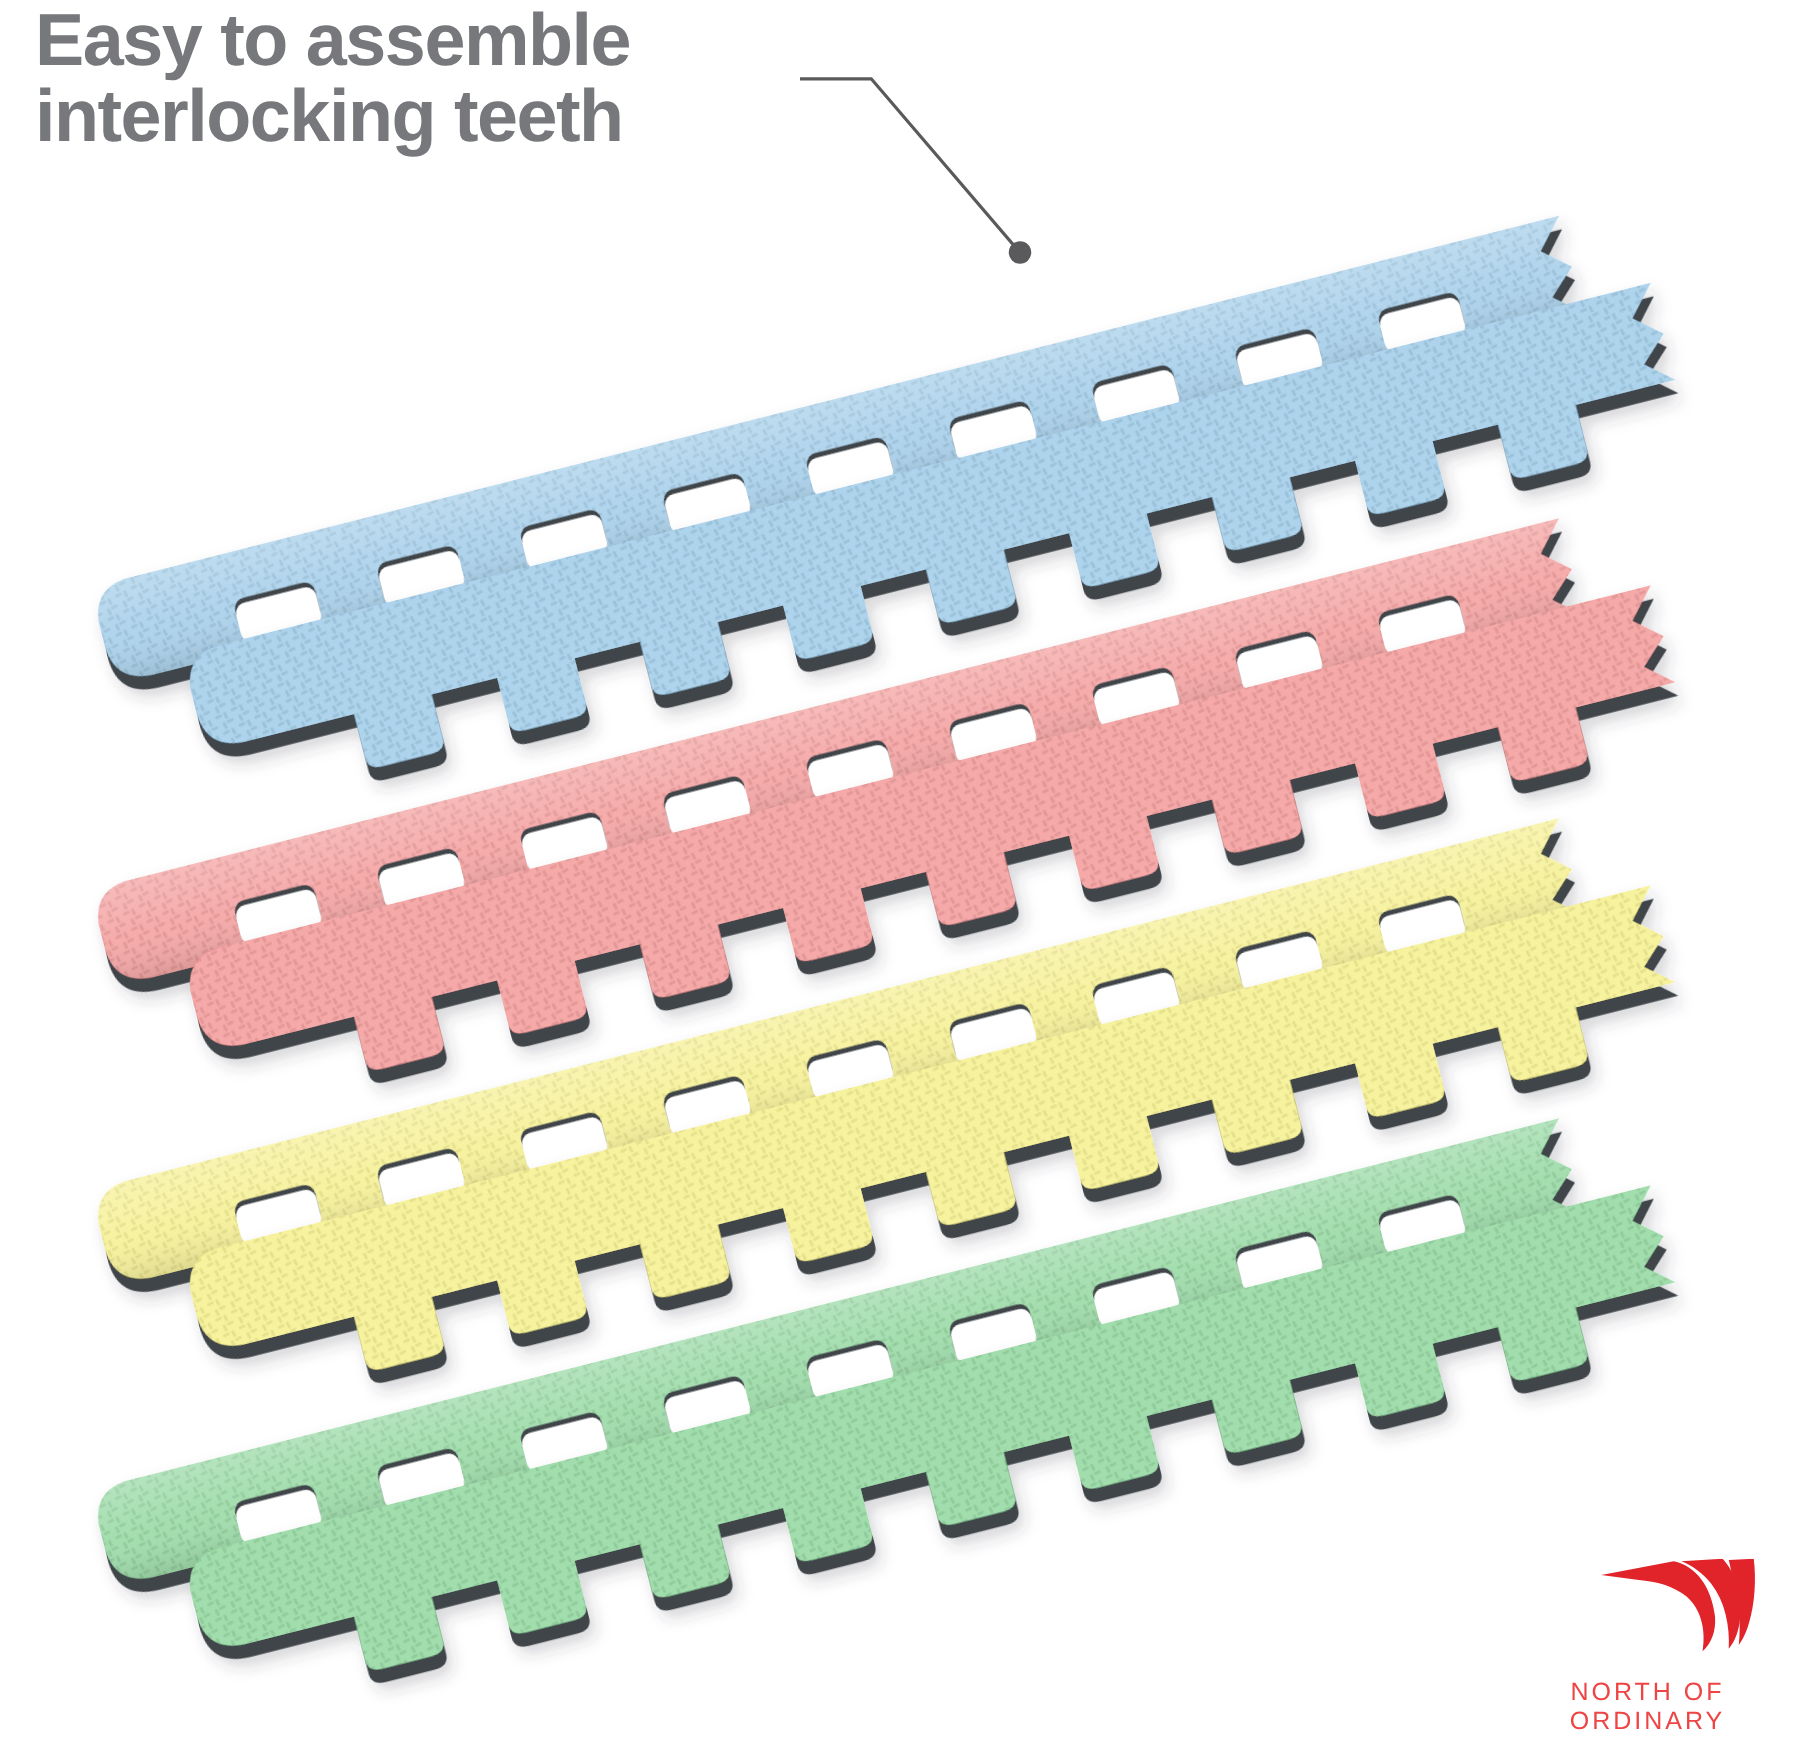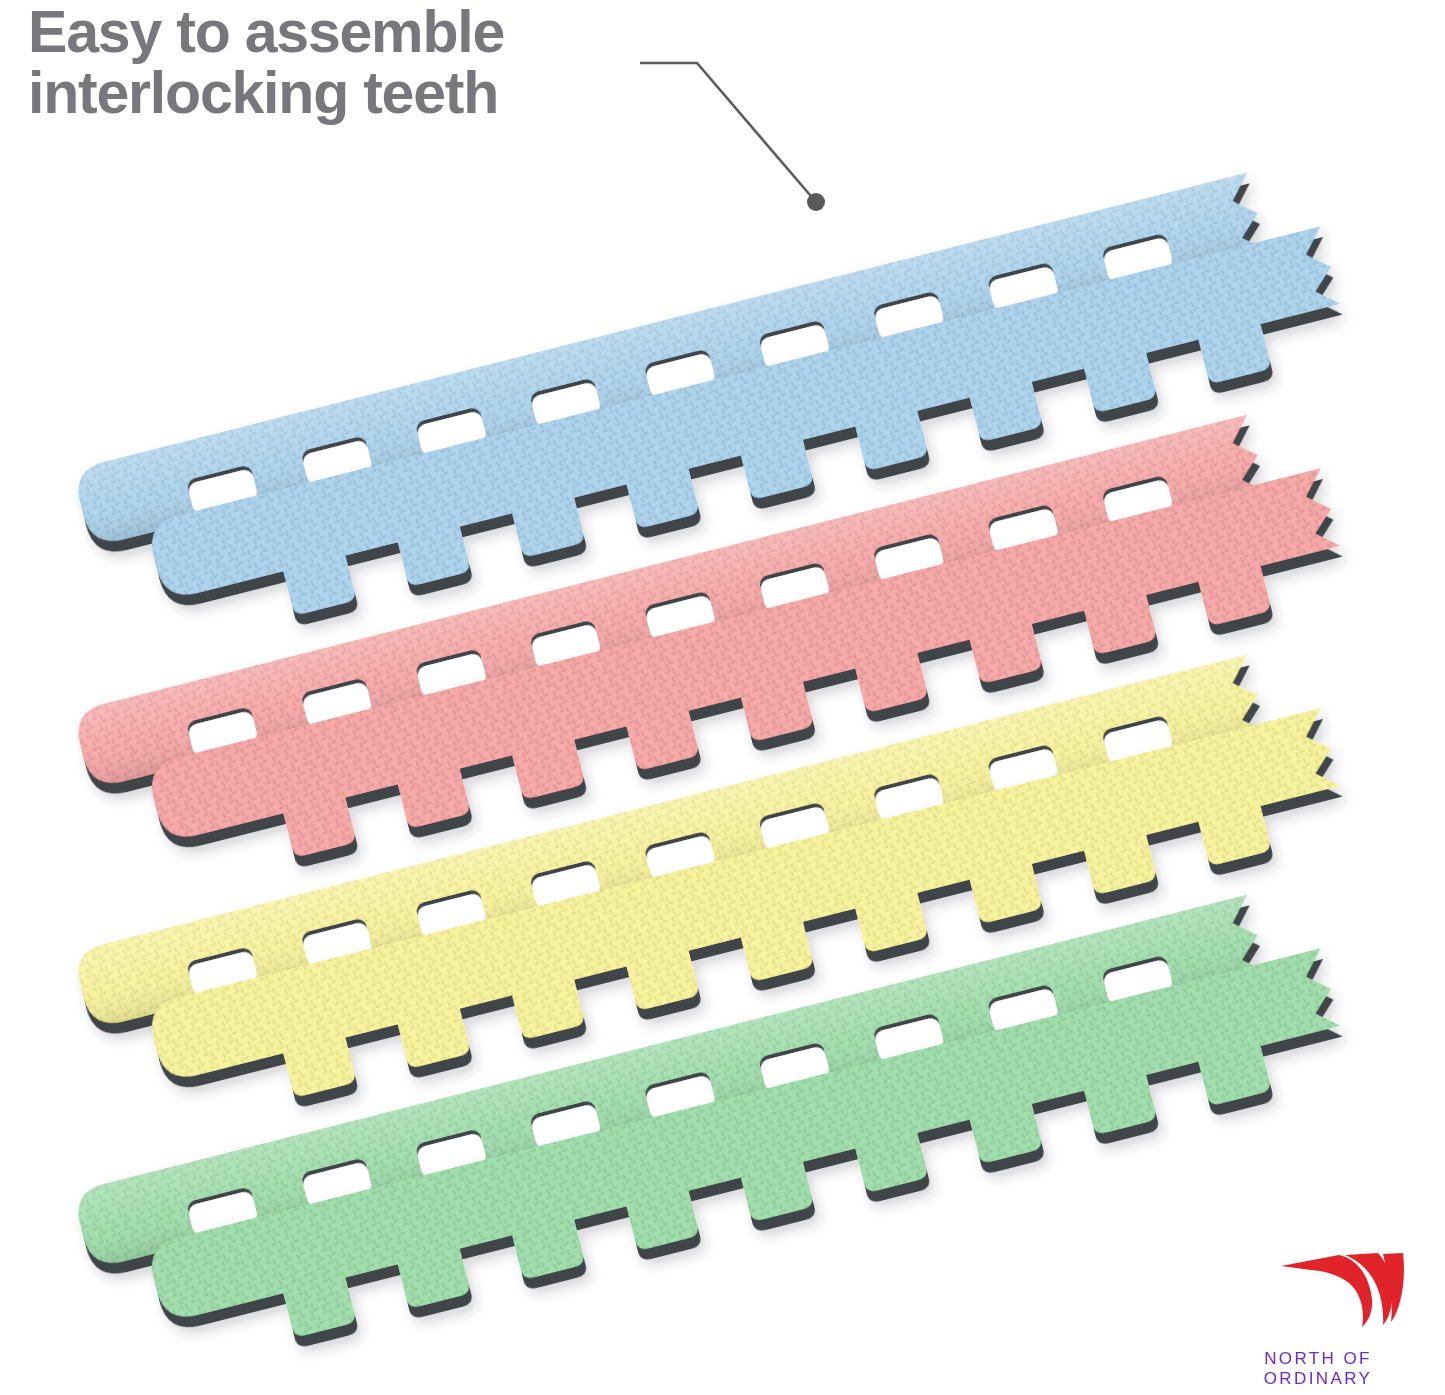--- a/index.html
+++ b/index.html
@@ -100,24 +100,24 @@
     right: 4px;
     font-family: "Liberation Sans", sans-serif;
     font-size: 13px;
     font-weight: bold;
     color: #1a1a1a;
   }
   #logo-tagline {
     display: block;
     margin-top: 20px;
     font-family: "Liberation Sans", sans-serif;
-    font-size: 17px;
+    font-size: 20px;
     font-weight: normal;
     letter-spacing: 2.4px;
-    color: #6d28d9;
+    color: #ef4444;
     text-align: center;
     padding-left: 2px;
   }
 </style>
 </head>
 <body>
 
 <div id="stage">
 
   <svg id="mat-art" viewBox="0 0 1445 1395" xmlns="http://www.w3.org/2000/svg">

